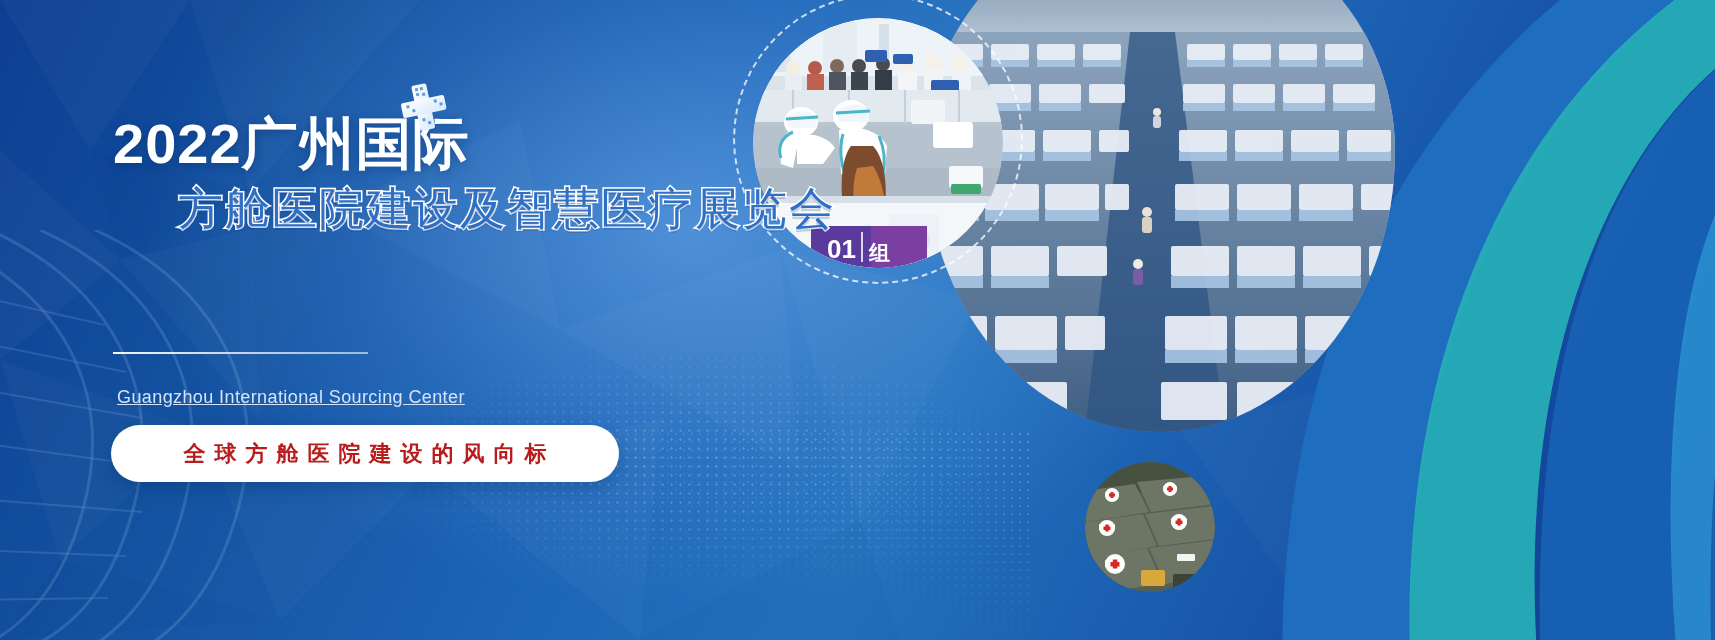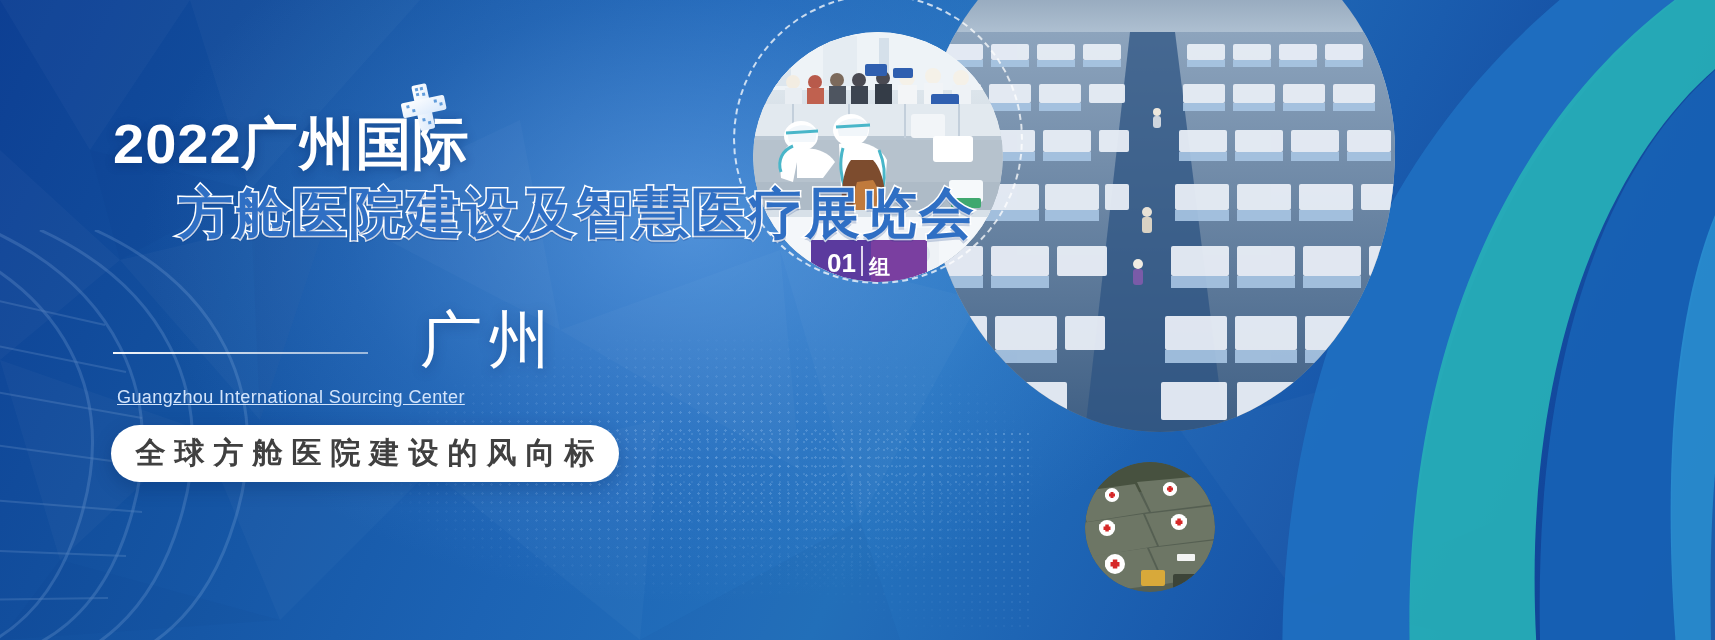--- a/index.html
+++ b/index.html
@@ -50,42 +50,42 @@
   .photo-main .inner{
     position:absolute;inset:0;
     border-radius:50% / 46% 46% 54% 54%;
     overflow:hidden;
   }
 
   .ring-dashed{
     position:absolute;left:733px;top:-6px;width:290px;height:290px;border-radius:50%;
     border:2px dashed rgba(255,255,255,.75);
   }
-  .photo-round{left:753px;top:32px;width:250px;height:250px;
+  .photo-round{left:753px;top:18px;width:250px;height:250px;
     box-shadow:0 0 0 8px rgba(146,194,248,.0);}
   .photo-small{left:1085px;top:462px;width:130px;height:130px;}
 
   
   .content{position:absolute;left:0;top:4px;width:820px;height:492px;}
 
   .title1{
     position:absolute;left:113px;top:112px;
     font-size:56px;line-height:1;font-weight:700;color:#ffffff;
     letter-spacing:1px;
     text-shadow:0 2px 10px rgba(5,40,100,.45);
     white-space:nowrap;
   }
   .cross{
     position:absolute;left:400px;top:78px;width:48px;height:52px;
   }
   .cross svg{display:block;}
 
   .title2{
     position:absolute;left:178px;top:182px;
-    font-size:55px;line-height:1;font-weight:700;
+    font-size:45px;line-height:1;font-weight:400;
     letter-spacing:2px;white-space:nowrap;
     color:#2f6fc4;
     -webkit-text-stroke:3px #ffffff;
     paint-order:stroke fill;
     text-shadow:0 3px 0 rgba(20,60,130,.22);
   }
 
   .subtitle-en{
     position:absolute;left:180px;top:234px;
     font-size:13.5px;letter-spacing:1.1px;font-weight:700;
@@ -126,21 +126,21 @@
   }
 
   
   .pill{
     position:absolute;left:111px;top:421px;width:508px;height:57px;
     background:#ffffff;border-radius:30px;
     box-shadow:0 6px 18px rgba(5,35,90,.28);
     display:flex;align-items:center;justify-content:center;
   }
   .pill span{
-    font-size:30px;font-weight:700;color:#404040;letter-spacing:9px;
+    font-size:22px;font-weight:700;color:#b91c1c;letter-spacing:9px;
     text-indent:9px;white-space:nowrap;
   }
 </style>
 </head>
 <body>
 
 <div class="stage">
 
   <div class="facets">
     <svg viewBox="0 0 1715 640" preserveAspectRatio="none">
@@ -516,20 +516,19 @@
         </g>
       </svg>
     </div>
 
     <div class="title2">方舱医院建设及智慧医疗展览会</div>
 
 
     <div class="rule"></div>
     <div class="venue-en">Guangzhou International Sourcing Center</div>
 
-    <div class="city-cn">广州</div>
 
     <div class="pill">
       <span>全球方舱医院建设的风向标</span>
     </div>
   </div>
 
 </div>
 
 </body></html>

